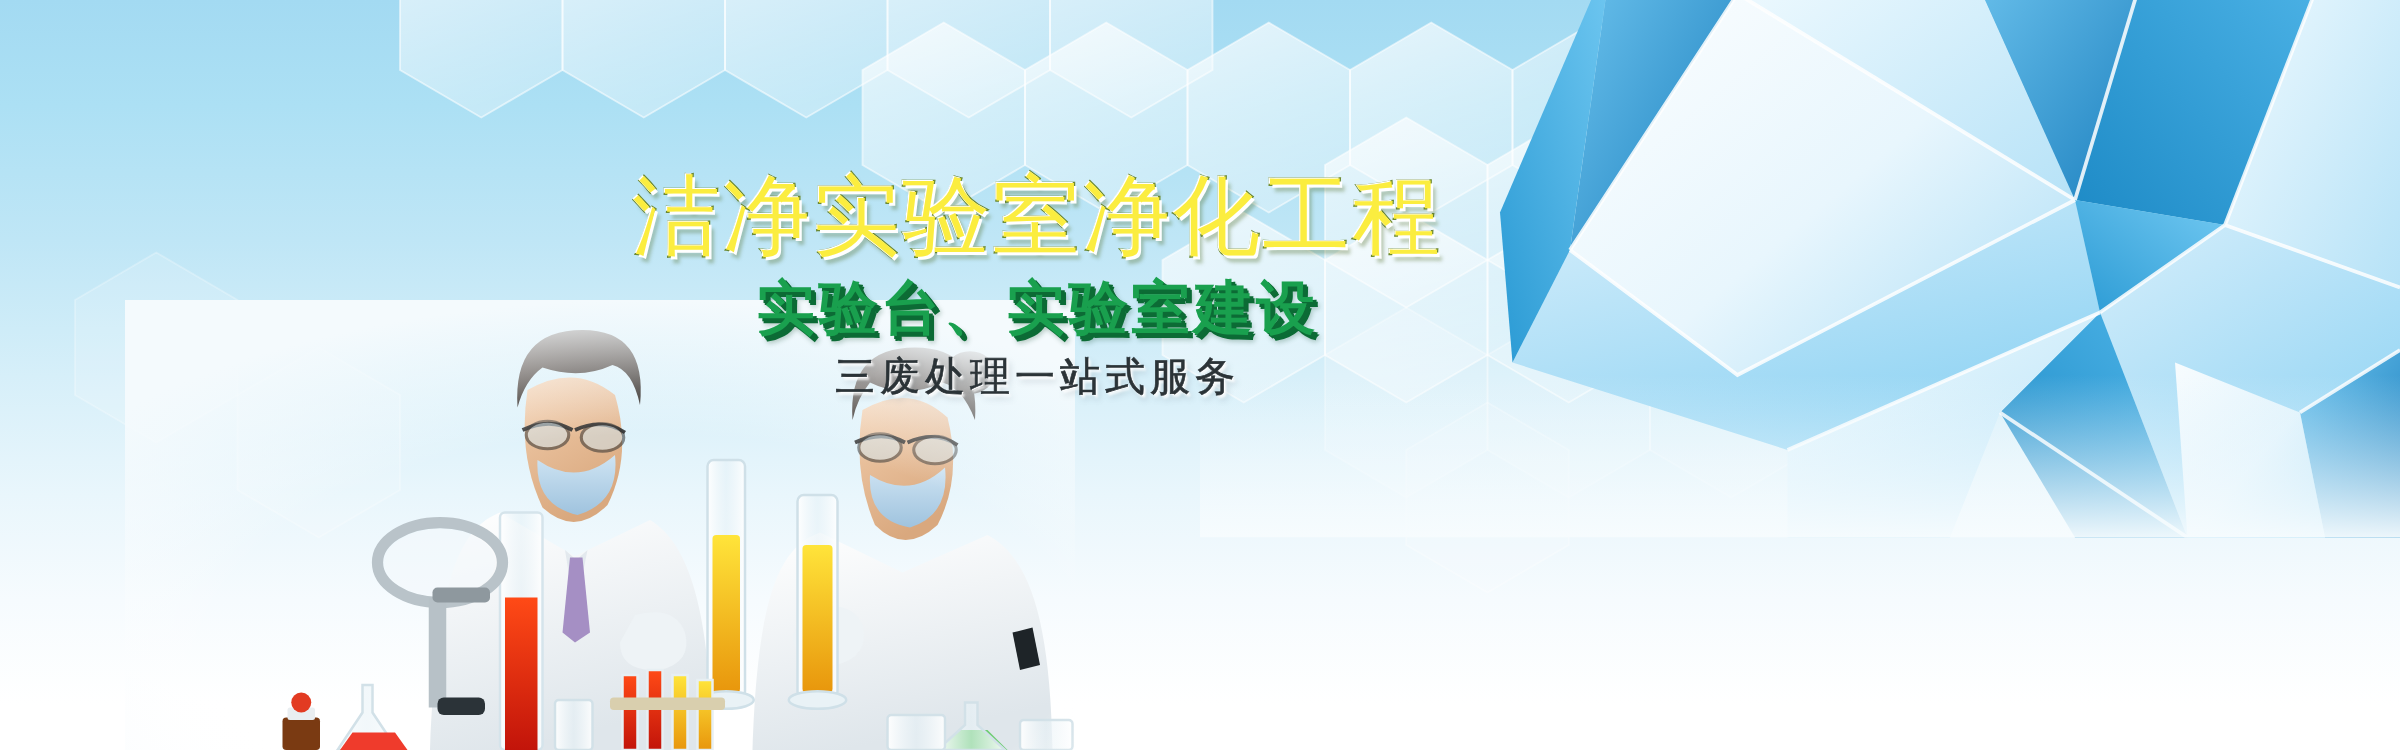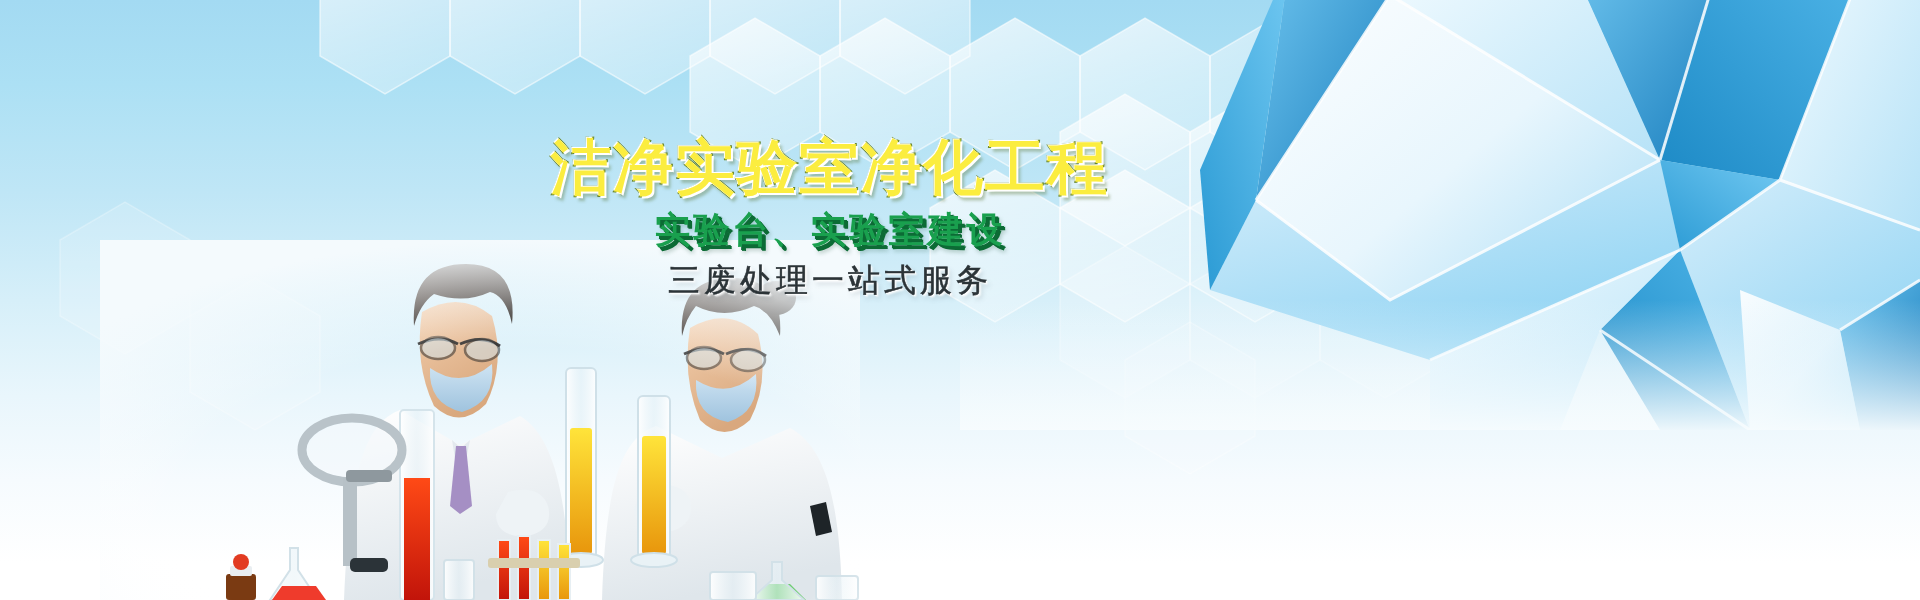--- a/index.html
+++ b/index.html
@@ -22,32 +22,32 @@
 
   
   .photo { position:absolute; left:100px; bottom:0; width:760px; height:360px; }
 
   
   .copy {
     position:absolute; left:450px; top:138px; width:760px;
     text-align:center; line-height:1;
   }
   .line1 {
-    font-size:60px; font-weight:bold; letter-spacing:2px;
+    font-size:70px; font-weight:normal; letter-spacing:2px;
     color:#fbed3f;
     -webkit-text-stroke:2px #6d8a33;
     paint-order:stroke fill;
     text-shadow:
        2px 2px 0 #ffffff, -1px -1px 0 #ffffff,
        4px 5px 3px rgba(80,110,40,.35);
     white-space:nowrap;
   }
   .line2 {
     margin-top:14px;
-    font-size:36px; font-weight:bold; letter-spacing:3px;
+    font-size:47px; font-weight:bold; letter-spacing:3px;
     color:#19a04e;
     text-shadow:
       3px 3px 0 #0c6b35,
       4px 4px 0 #0c6b35,
       5px 6px 4px rgba(10,70,35,.28);
     white-space:nowrap;
   }
   .line3 {
     margin-top:16px;
     font-size:32px; font-weight:500; letter-spacing:4px;

